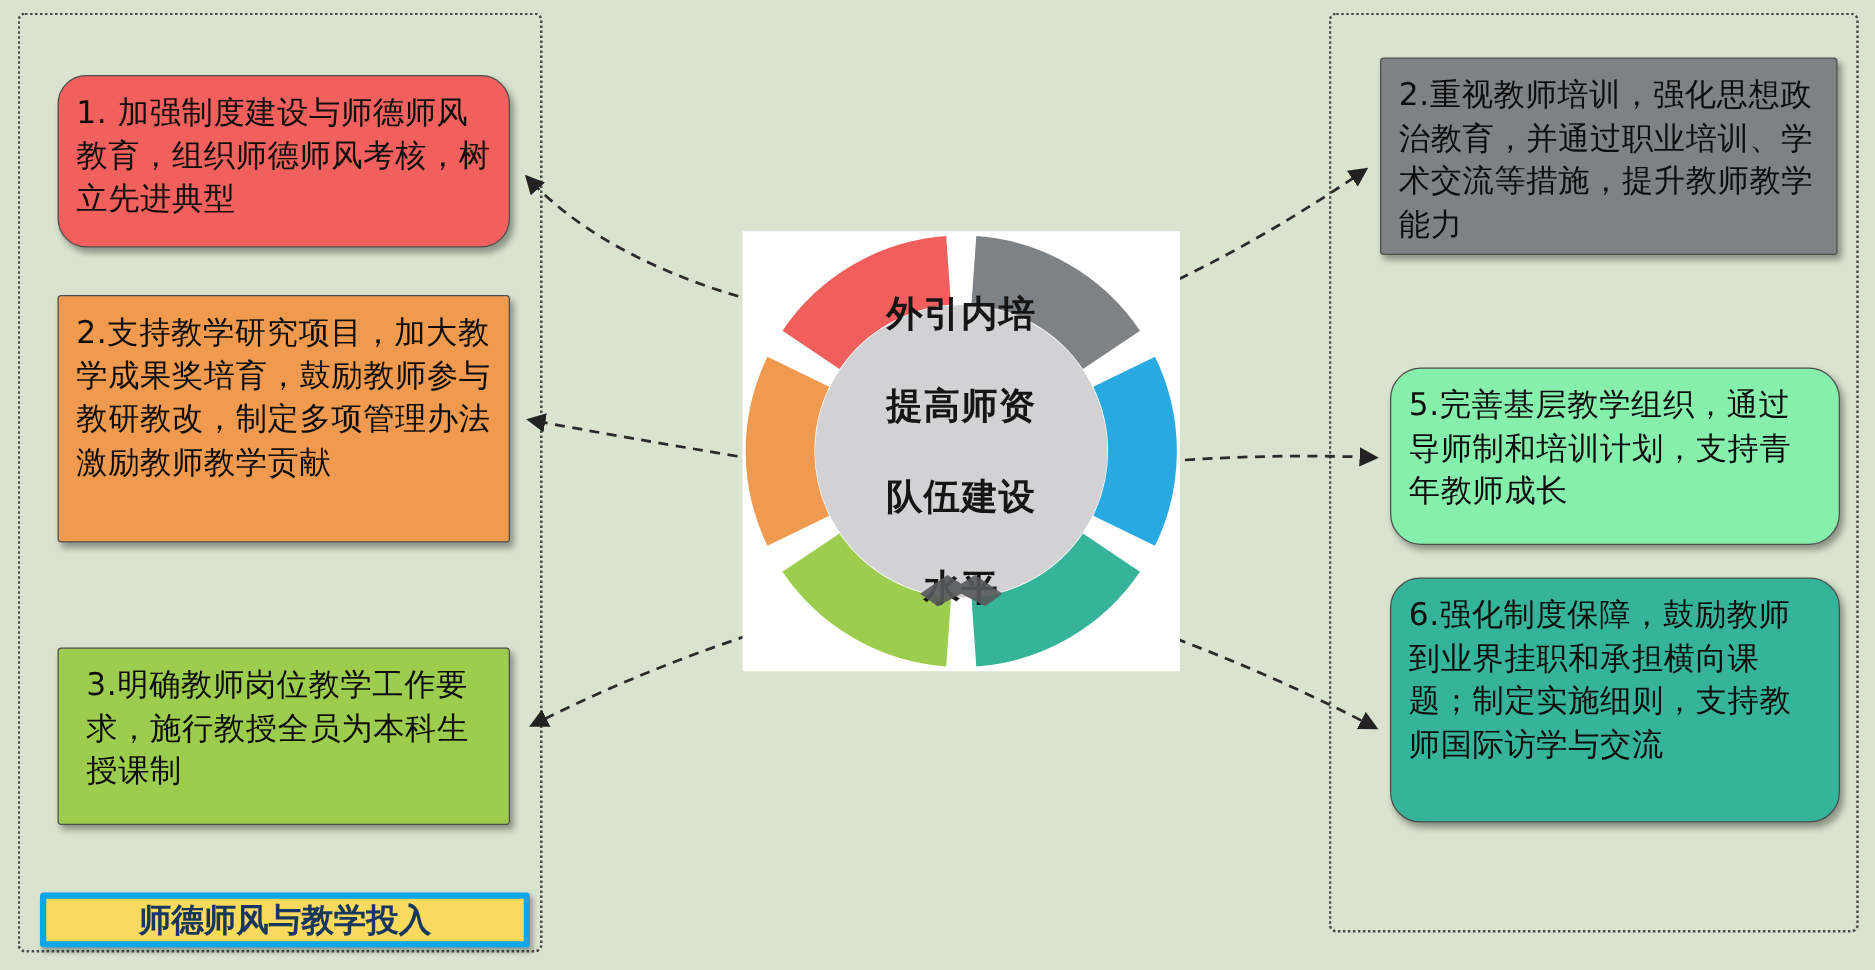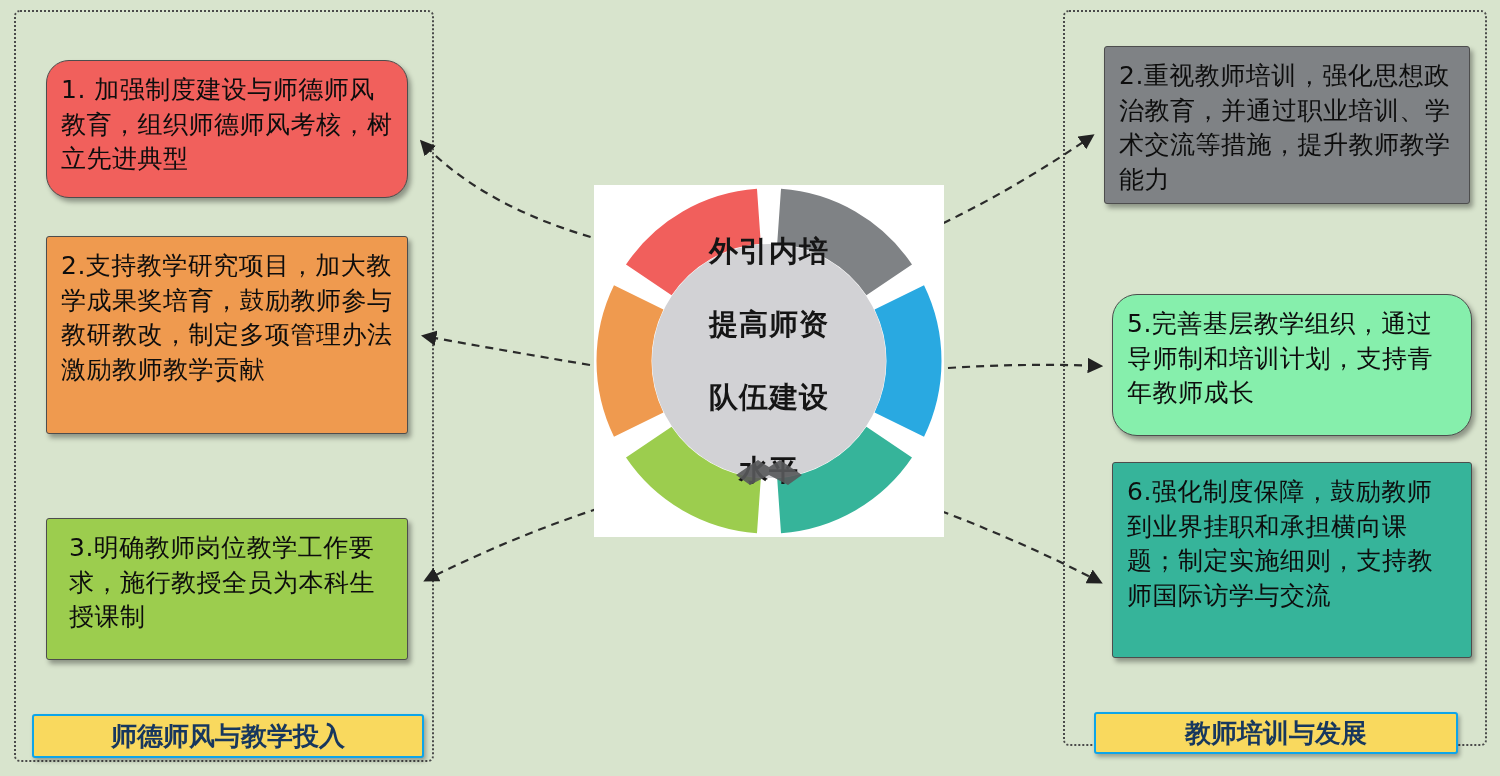--- a/index.html
+++ b/index.html
@@ -36,26 +36,26 @@
     line-height: 1.38;
     color: #0d0d0d;
     letter-spacing: 0.5px;
     z-index: 3;
   }
   .box-1 { left: 46px;  top: 60px;  width: 362px; height: 138px; border-radius: 23px; }
   .box-2 { left: 46px;  top: 236px; width: 362px; height: 198px; }
   .box-3 { left: 46px;  top: 518px; width: 362px; height: 142px; }
   .box-4 { left: 1104px; top: 46px;  width: 366px; height: 158px; }
   .box-5 { left: 1112px; top: 294px; width: 360px; height: 142px; }
-  .box-6 { left: 1112px; top: 462px; width: 360px; height: 196px; }
+  .box-6 { left: 1112px; top: 462px; width: 360px; height: 196px; border-radius: 24px; }
 
   
   .category-label {
     position: absolute;
-    border: 2px solid #0ea5e9;
+    border: 5px solid #0ea5e9;
     border-radius: 3px;
     display: flex;
     align-items: center;
     justify-content: center;
     font-size: 26px;
     font-weight: bold;
     color: #17375e;
     box-shadow: 2px 3px 4px rgba(0,0,0,0.3);
     z-index: 4;
   }
@@ -157,23 +157,20 @@
   </div>
 
   <div class="info-box box-5" style="background-color: #86efac; border-radius: 25px;">
     <span>5.完善基层教学组织，通过导师制和培训计划，支持青年教师成长</span>
   </div>
 
   <div class="info-box box-6" style="background-color: rgb(54, 180, 154);">
     <span>6.强化制度保障，鼓励教师到业界挂职和承担横向课题；制定实施细则，支持教师国际访学与交流</span>
   </div>
 
-  <div class="category-label label-right" style="background-color: rgb(249, 217, 94);">
-    <span>教师培训与发展</span>
-  </div>
 
   <div class="center-panel" style="background-color: rgb(255, 255, 255);">
     <svg class="donut-svg" width="350" height="352" viewBox="0 0 350 352">
 
       <path d="M 54.8 94.9 A 145 145 0 0 1 164.9 31.3" fill="none" stroke-width="55" style="stroke: rgb(241, 95, 92);"></path>
       <path d="M 185.1 31.3 A 145 145 0 0 1 295.2 94.9" fill="none" stroke-width="55" style="stroke: rgb(127, 130, 133);"></path>
       <path d="M 305.3 112.4 A 145 145 0 0 1 305.3 239.6" fill="none" stroke-width="55" style="stroke: rgb(41, 169, 225);"></path>
       <path d="M 295.2 257.1 A 145 145 0 0 1 185.1 320.7" fill="none" stroke-width="55" style="stroke: rgb(54, 180, 154);"></path>
       <path d="M 164.9 320.7 A 145 145 0 0 1 54.8 257.1" fill="none" stroke-width="55" style="stroke: rgb(156, 205, 78);"></path>
       <path d="M 44.7 239.6 A 145 145 0 0 1 44.7 112.4" fill="none" stroke-width="55" style="stroke: rgb(239, 154, 79);"></path>

